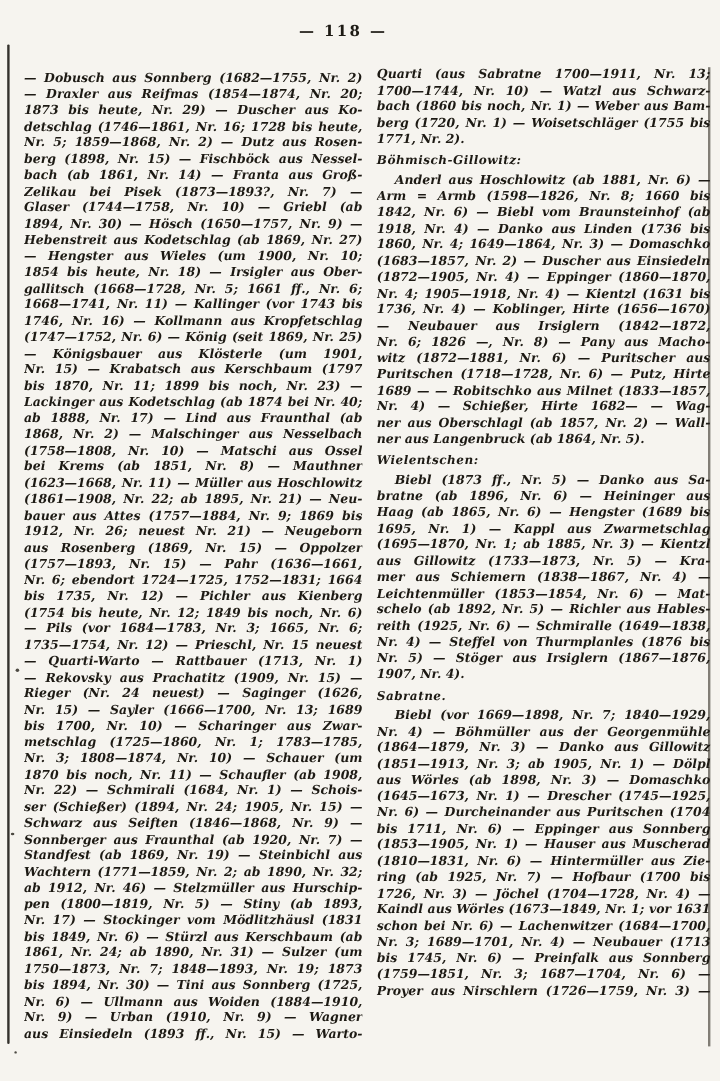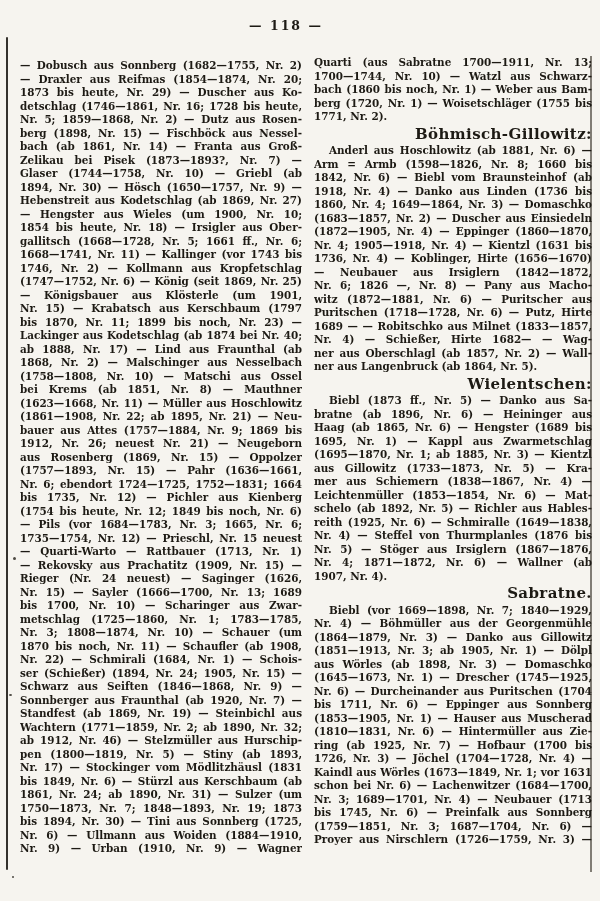--- a/index.html
+++ b/index.html
@@ -15,31 +15,32 @@
   }
   .page-header {
     position:absolute; top:18px; left:0; width:572px;
     text-align:center; font-weight:bold; font-size:12.5px;
     letter-spacing:2px;
   }
   .col {
     position:absolute;
     font-size:10.4px; font-weight:bold; line-height:13.5px;
     letter-spacing:0;
+    font-style:italic;
   }
   .col-left  { left:20px;  top:59px; width:282px; }
   .col-right { left:314px; top:56px; width:278px; }
   .tline {
     text-align:justify; text-align-last:justify;
     height:13.5px; overflow:hidden;
   }
   .tline.ind { text-indent:15px; }
   .tline.end { text-align-last:left; }
   .heading {
-    text-align:right; font-size:15px; font-weight:bold;
+    text-align:left; font-size:10px; font-weight:bold;
     margin:4px 0 3px 0; letter-spacing:0.4px;
     line-height:13.5px;
   }
   .edge { position:absolute; }
   .edge-left  { left:6px;  top:37px; width:2px; height:833px; background:#34312c; border-radius:1px; }
   .edge-right { left:590px; top:56px; width:2px; height:816px; background:#5a554c; opacity:0.75; }
   .speck { position:absolute; background:#4d4a43; border-radius:50%; }
   .speck.s1 { left:13px; top:557px; width:3px; height:3px; }
   .speck.s2 { left:9px;  top:694px; width:3px; height:2px; }
   .speck.s3 { left:12px; top:876px; width:2px; height:2px; }
@@ -65,21 +66,21 @@
       <div class="tline">berg (1898, Nr. 15) — Fischböck aus Nessel-</div>
       <div class="tline">bach (ab 1861, Nr. 14) — Franta aus Groß-</div>
       <div class="tline">Zelikau bei Pisek (1873—1893?, Nr. 7) —</div>
       <div class="tline">Glaser (1744—1758, Nr. 10) — Griebl (ab</div>
       <div class="tline">1894, Nr. 30) — Hösch (1650—1757, Nr. 9) —</div>
       <div class="tline">Hebenstreit aus Kodetschlag (ab 1869, Nr. 27)</div>
       <div class="tline">— Hengster aus Wieles (um 1900, Nr. 10;</div>
       <div class="tline">1854 bis heute, Nr. 18) — Irsigler aus Ober-</div>
       <div class="tline">gallitsch (1668—1728, Nr. 5; 1661 ff., Nr. 6;</div>
       <div class="tline">1668—1741, Nr. 11) — Kallinger (vor 1743 bis</div>
-      <div class="tline">1746, Nr. 2) — Kollmann aus Kropfetschlag</div>
+      <div class="tline">1746, Nr. 16) — Kollmann aus Kropfetschlag</div>
       <div class="tline">(1747—1752, Nr. 6) — König (seit 1869, Nr. 25)</div>
       <div class="tline">— Königsbauer aus Klösterle (um 1901,</div>
       <div class="tline">Nr. 15) — Krabatsch aus Kerschbaum (1797</div>
       <div class="tline">bis 1870, Nr. 11; 1899 bis noch, Nr. 23) —</div>
       <div class="tline">Lackinger aus Kodetschlag (ab 1874 bei Nr. 40;</div>
       <div class="tline">ab 1888, Nr. 17) — Lind aus Fraunthal (ab</div>
       <div class="tline">1868, Nr. 2) — Malschinger aus Nesselbach</div>
       <div class="tline">(1758—1808, Nr. 10) — Matschi aus Ossel</div>
       <div class="tline">bei Krems (ab 1851, Nr. 8) — Mauthner</div>
       <div class="tline">(1623—1668, Nr. 11) — Müller aus Hoschlowitz</div>
@@ -109,20 +110,21 @@
       <div class="tline">Wachtern (1771—1859, Nr. 2; ab 1890, Nr. 32;</div>
       <div class="tline">ab 1912, Nr. 46) — Stelzmüller aus Hurschip-</div>
       <div class="tline">pen (1800—1819, Nr. 5) — Stiny (ab 1893,</div>
       <div class="tline">Nr. 17) — Stockinger vom Mödlitzhäusl (1831</div>
       <div class="tline">bis 1849, Nr. 6) — Stürzl aus Kerschbaum (ab</div>
       <div class="tline">1861, Nr. 24; ab 1890, Nr. 31) — Sulzer (um</div>
       <div class="tline">1750—1873, Nr. 7; 1848—1893, Nr. 19; 1873</div>
       <div class="tline">bis 1894, Nr. 30) — Tini aus Sonnberg (1725,</div>
       <div class="tline">Nr. 6) — Ullmann aus Woiden (1884—1910,</div>
       <div class="tline">Nr. 9) — Urban (1910, Nr. 9) — Wagner</div>
+      <div class="tline">aus Einsiedeln (1893 ff., Nr. 15) — Warto-</div>
     </div>
   <div class="col col-right">
       <div class="tline">Quarti (aus Sabratne 1700—1911, Nr. 13;</div>
       <div class="tline">1700—1744, Nr. 10) — Watzl aus Schwarz-</div>
       <div class="tline">bach (1860 bis noch, Nr. 1) — Weber aus Bam-</div>
       <div class="tline">berg (1720, Nr. 1) — Woisetschläger (1755 bis</div>
       <div class="tline end">1771, Nr. 2).</div>
       <div class="heading">Böhmisch-Gillowitz:</div>
       <div class="tline ind">Anderl aus Hoschlowitz (ab 1881, Nr. 6) —</div>
       <div class="tline">Arm = Armb (1598—1826, Nr. 8; 1660 bis</div>
@@ -147,21 +149,20 @@
       <div class="tline">Haag (ab 1865, Nr. 6) — Hengster (1689 bis</div>
       <div class="tline">1695, Nr. 1) — Kappl aus Zwarmetschlag</div>
       <div class="tline">(1695—1870, Nr. 1; ab 1885, Nr. 3) — Kientzl</div>
       <div class="tline">aus Gillowitz (1733—1873, Nr. 5) — Kra-</div>
       <div class="tline">mer aus Schiemern (1838—1867, Nr. 4) —</div>
       <div class="tline">Leichtenmüller (1853—1854, Nr. 6) — Mat-</div>
       <div class="tline">schelo (ab 1892, Nr. 5) — Richler aus Hables-</div>
       <div class="tline">reith (1925, Nr. 6) — Schmiralle (1649—1838,</div>
       <div class="tline">Nr. 4) — Steffel von Thurmplanles (1876 bis</div>
       <div class="tline">Nr. 5) — Stöger aus Irsiglern (1867—1876,</div>
-      <div class="tline">Nr. 4; 1871—1872, Nr. 6) — Wallner (ab</div>
       <div class="tline end">1907, Nr. 4).</div>
       <div class="heading">Sabratne.</div>
       <div class="tline ind">Biebl (vor 1669—1898, Nr. 7; 1840—1929,</div>
       <div class="tline">Nr. 4) — Böhmüller aus der Georgenmühle</div>
       <div class="tline">(1864—1879, Nr. 3) — Danko aus Gillowitz</div>
       <div class="tline">(1851—1913, Nr. 3; ab 1905, Nr. 1) — Dölpl</div>
       <div class="tline">aus Wörles (ab 1898, Nr. 3) — Domaschko</div>
       <div class="tline">(1645—1673, Nr. 1) — Drescher (1745—1925,</div>
       <div class="tline">Nr. 6) — Durcheinander aus Puritschen (1704</div>
       <div class="tline">bis 1711, Nr. 6) — Eppinger aus Sonnberg</div>

